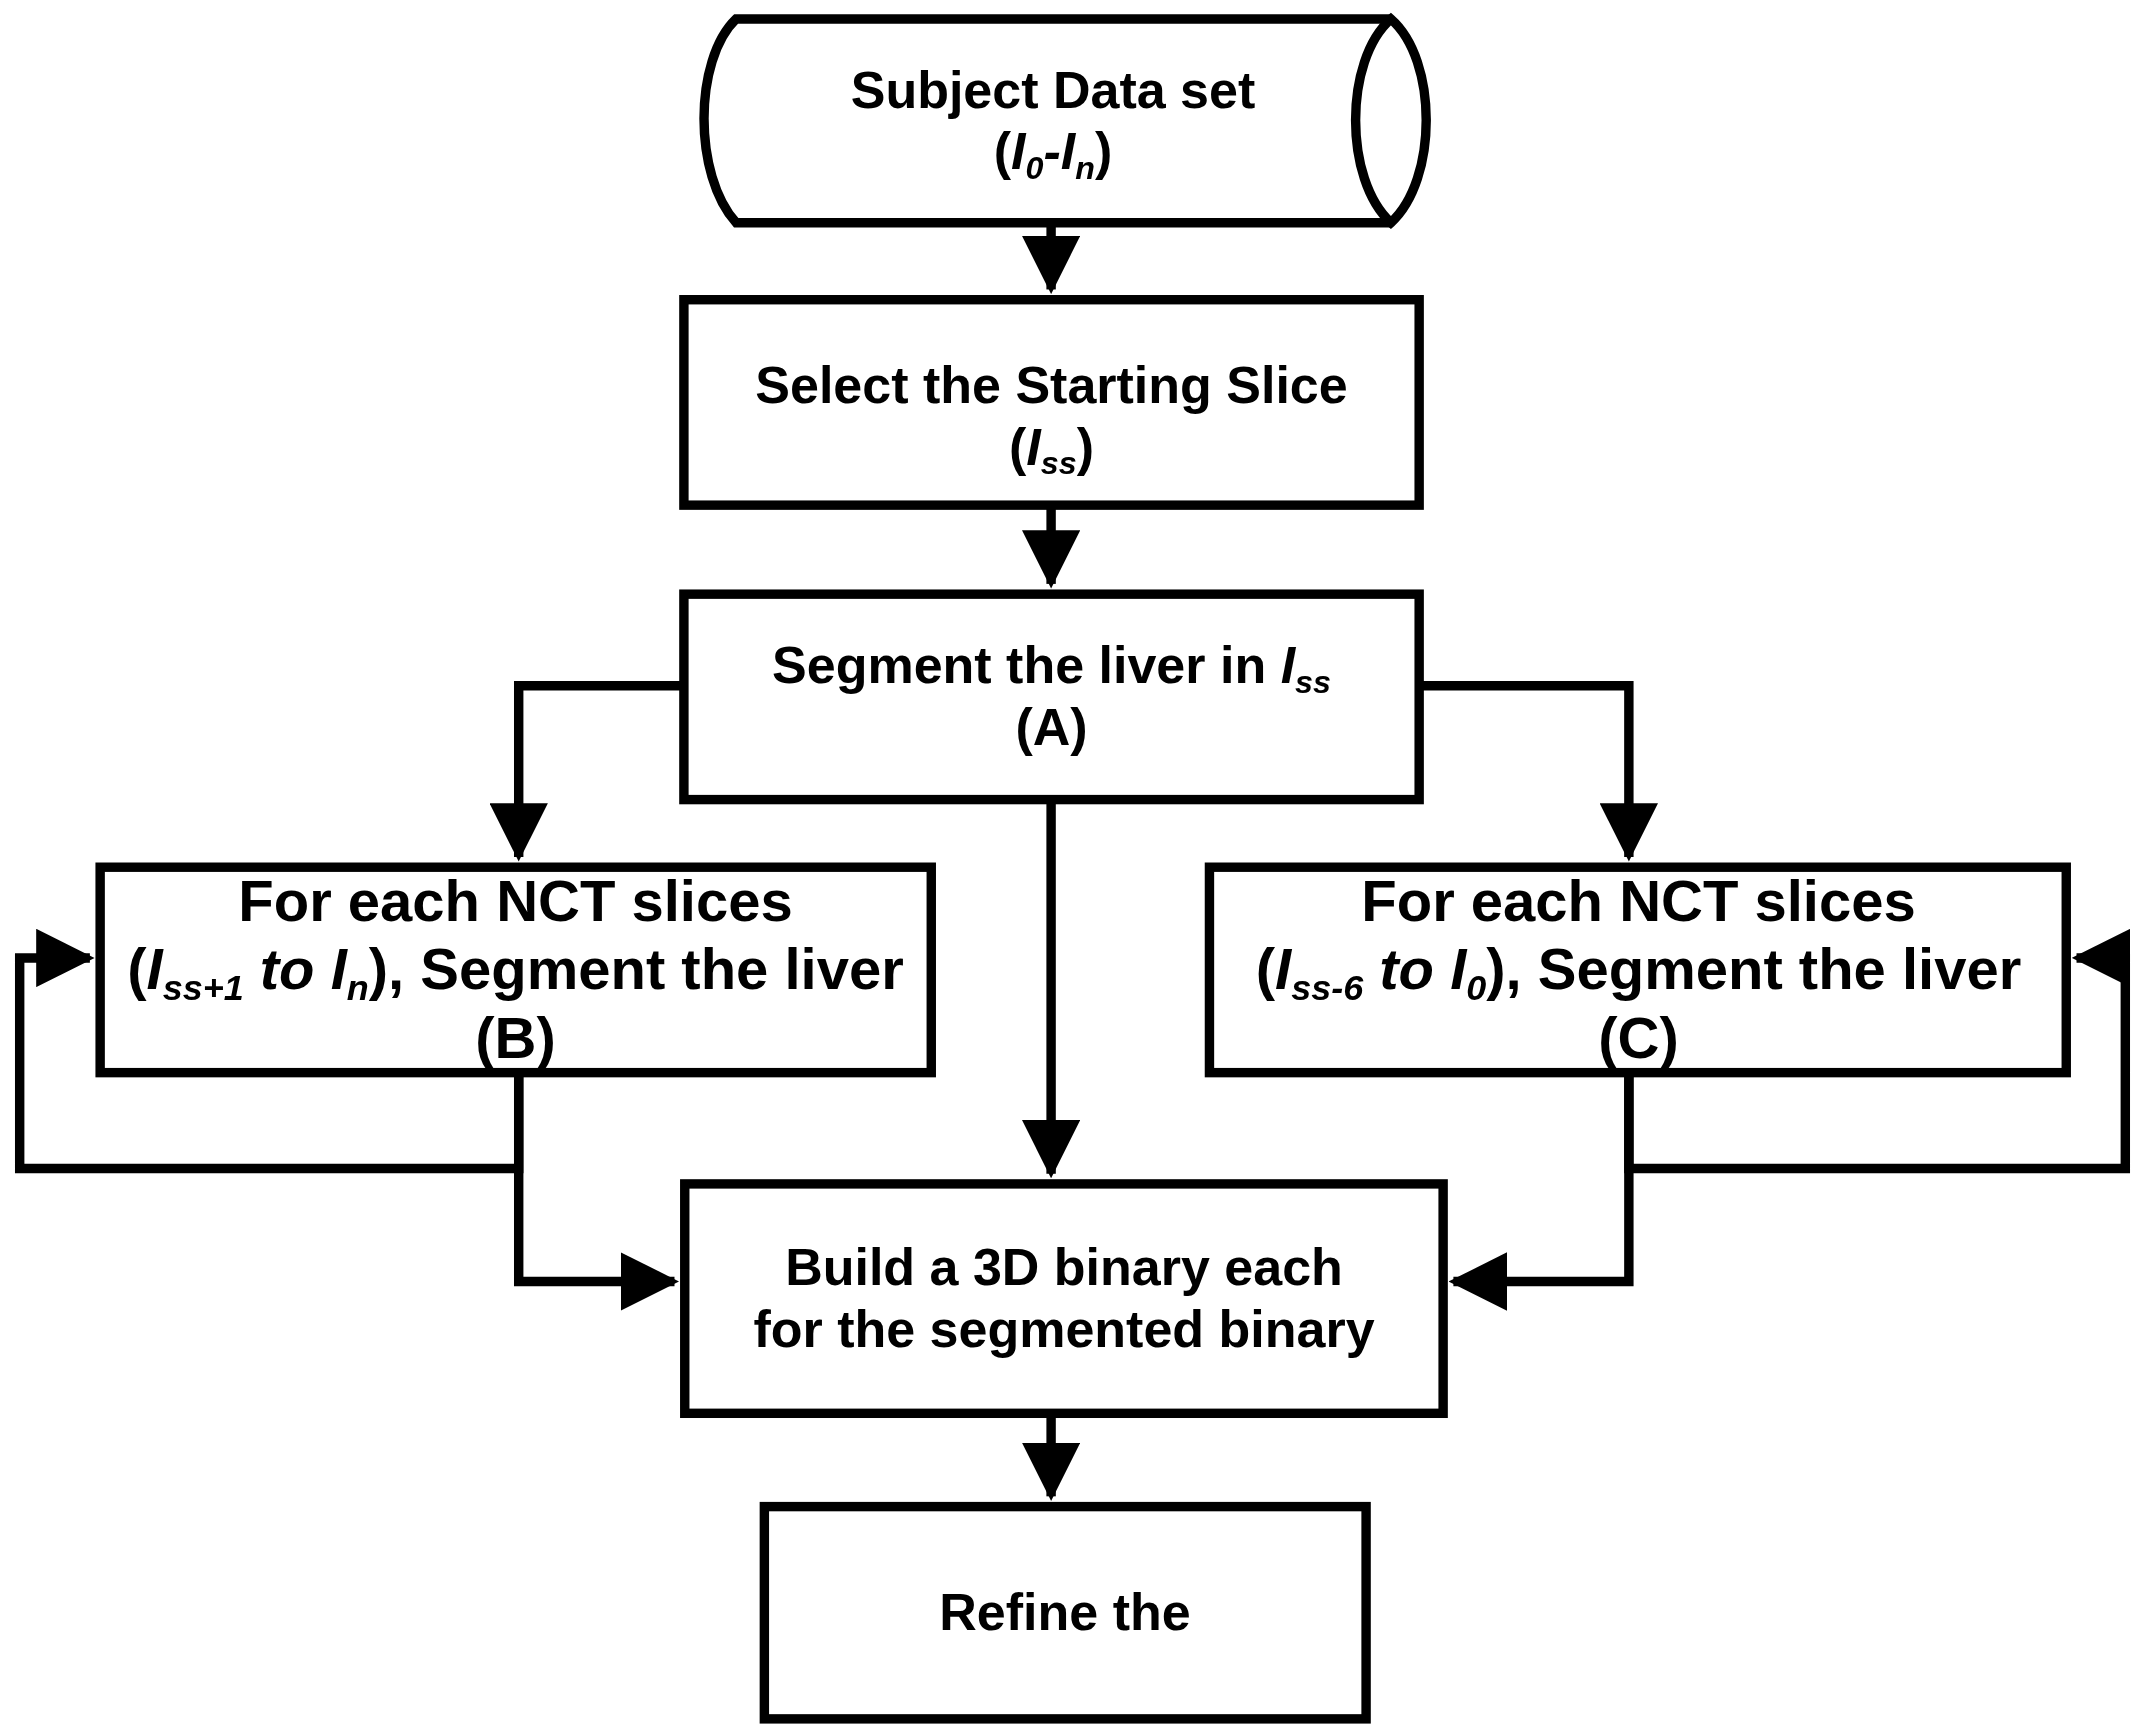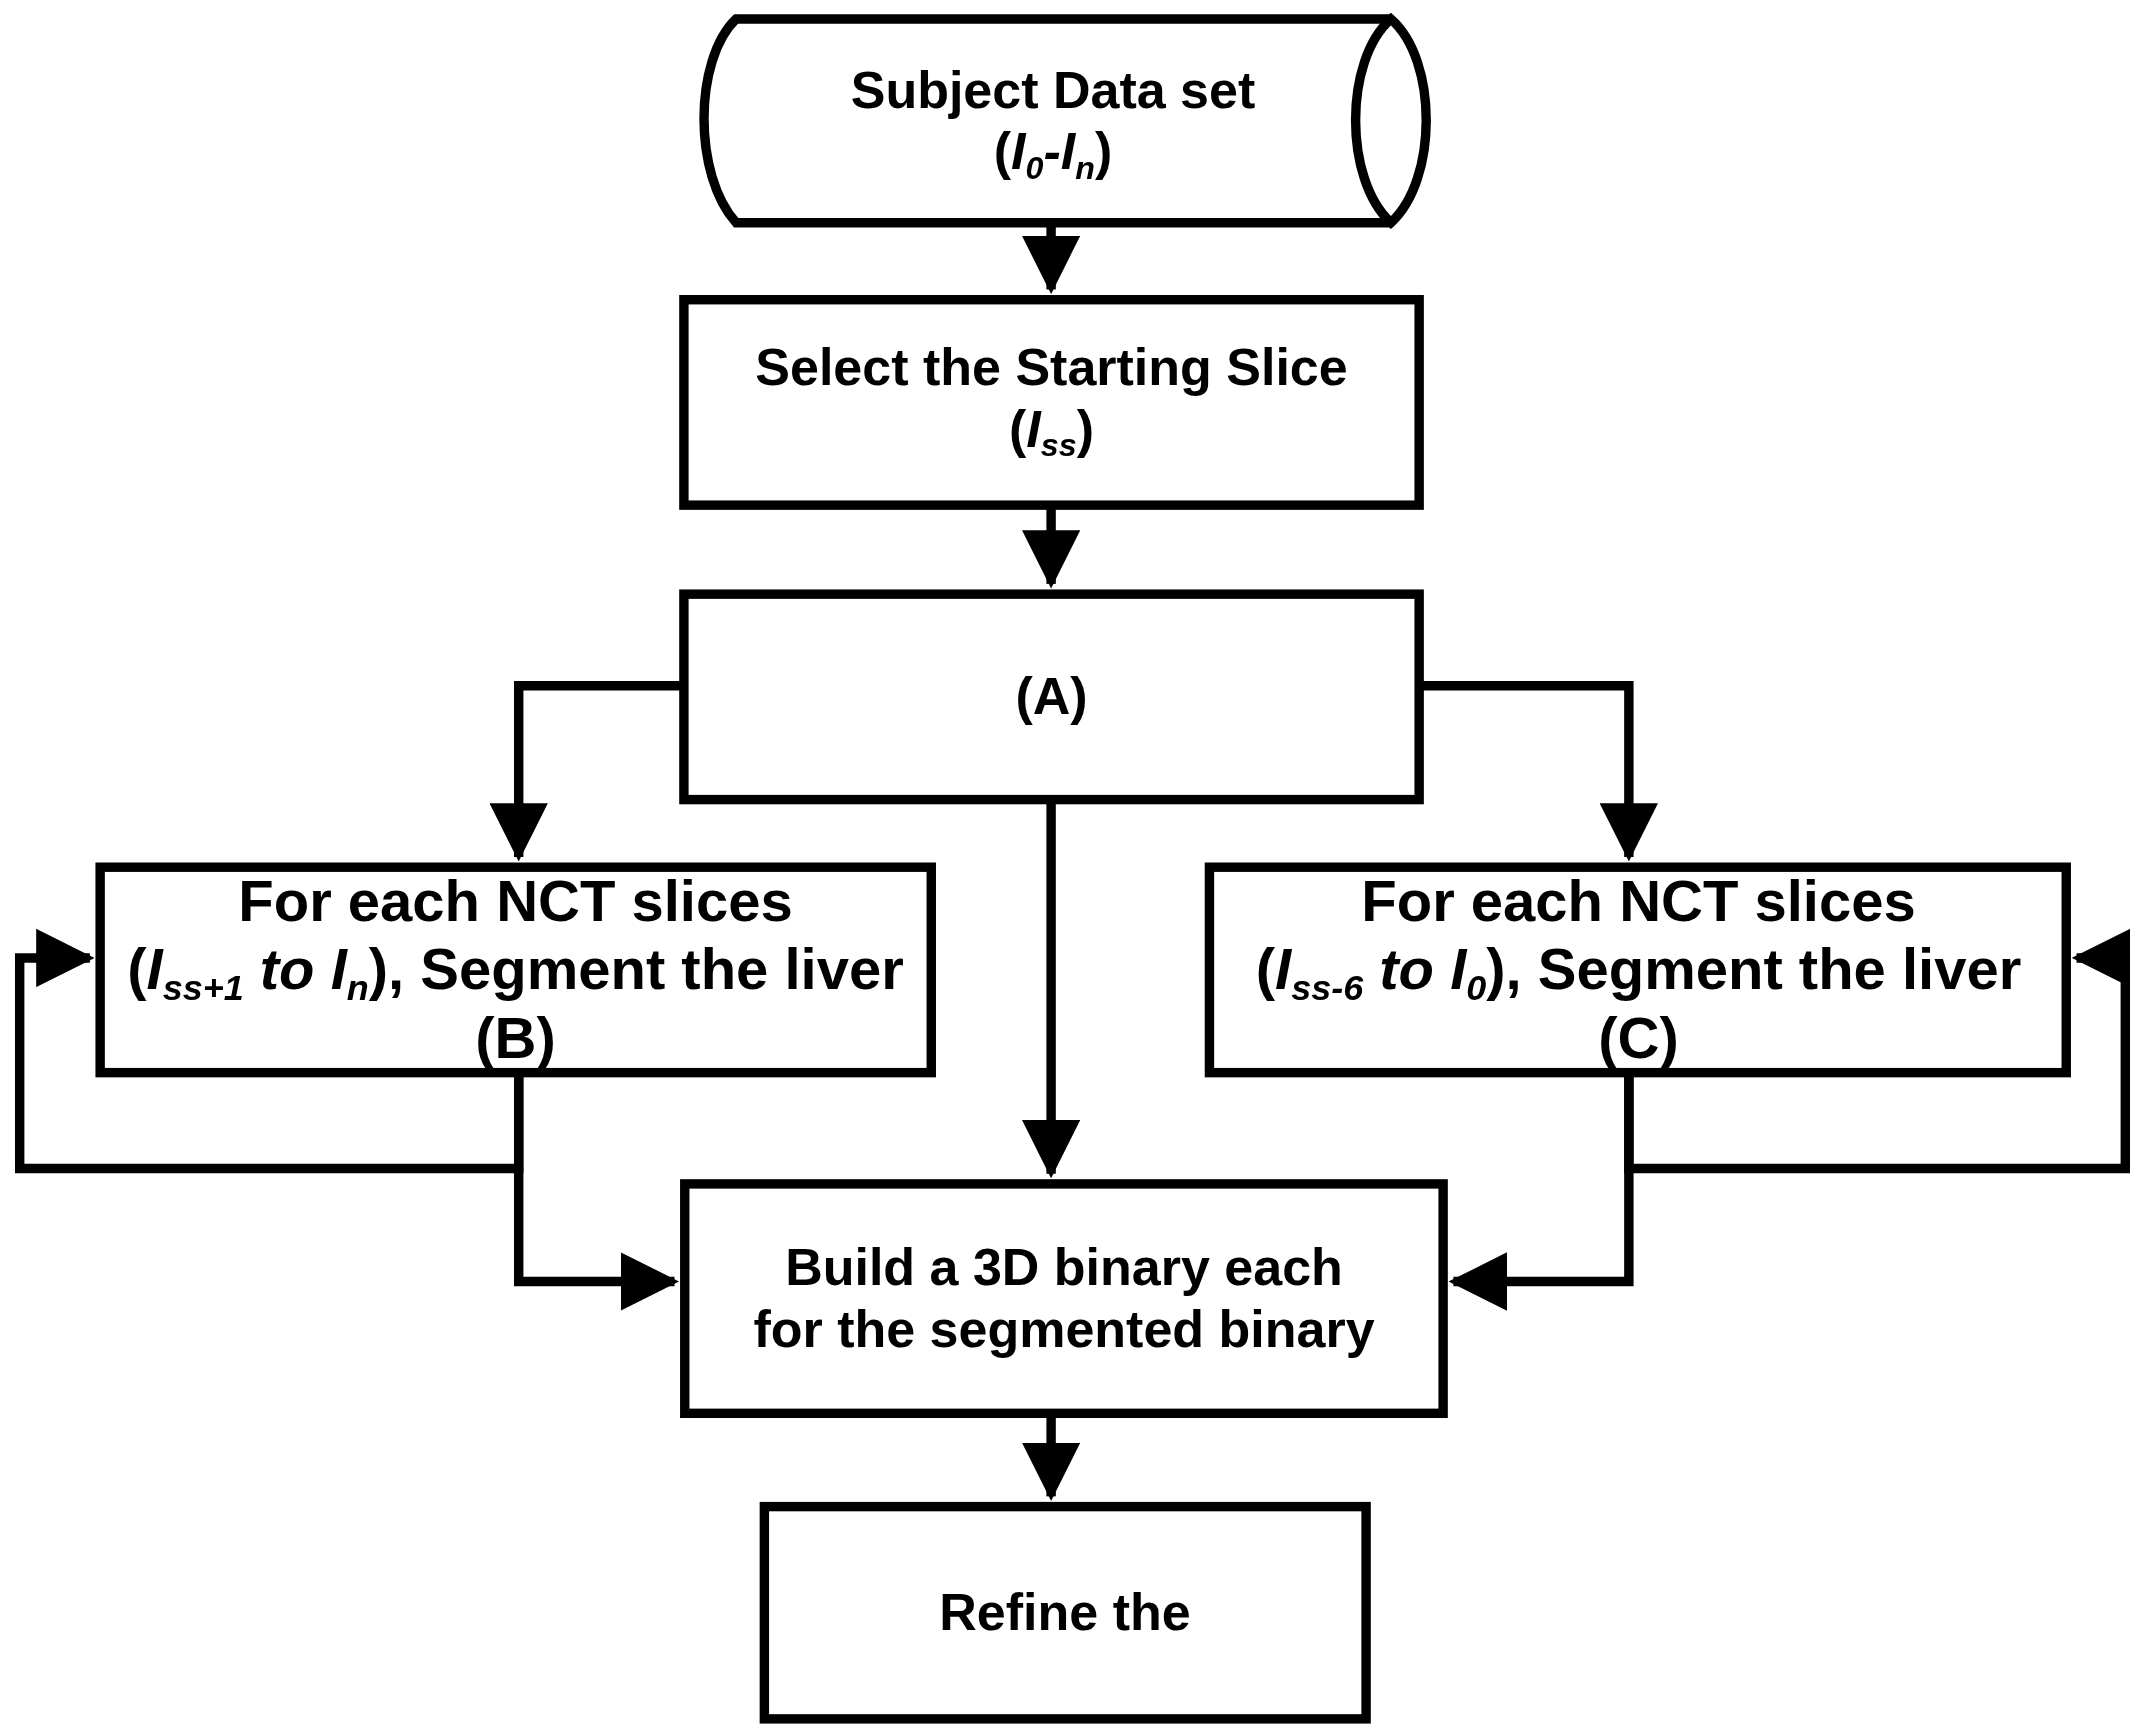--- a/index.html
+++ b/index.html
@@ -99,28 +99,31 @@
     </g>
   </svg>
 
   <div class="node-label f60" style="left:736px; top:19px; width:634px; height:204px;">
     <span class="ln">Subject Data set</span>
     <span class="ln">
       <span>(</span><span class="v">I</span><sub>0</sub><span class="v">-</span><span class="v">I</span><sub>n</sub><span>)</span>
     </span>
   </div>
 
-  <div class="node-label f60" style="left:684px; top:296px; width:735px; height:205px;">
+  <div class="node-label f60" style="left:684px; top:314px; width:735px; height:205px;">
     <span class="ln">Select the Starting Slice</span>
     <span class="ln">
       <span>(</span><span class="v">I</span><sub>ss</sub><span>)</span>
     </span>
   </div>
 
   <div class="node-label f60" style="left:684px; top:594px; width:735px; height:205px;">
+    <span class="ln">
+      <span>Segment the liver in </span><span class="v">I</span><sub>ss</sub>
+    </span>
     <span class="ln">(A)</span>
   </div>
 
   <div class="node-label f56" style="left:100px; top:867px; width:831px; height:205px;">
     <span class="ln">For each NCT slices</span>
     <span class="ln">
       <span>(</span><span class="v">I</span><sub>ss+1</sub><span class="v"> to </span><span class="v">I</span><sub>n</sub><span>), Segment the liver</span>
     </span>
     <span class="ln">(B)</span>
   </div>

